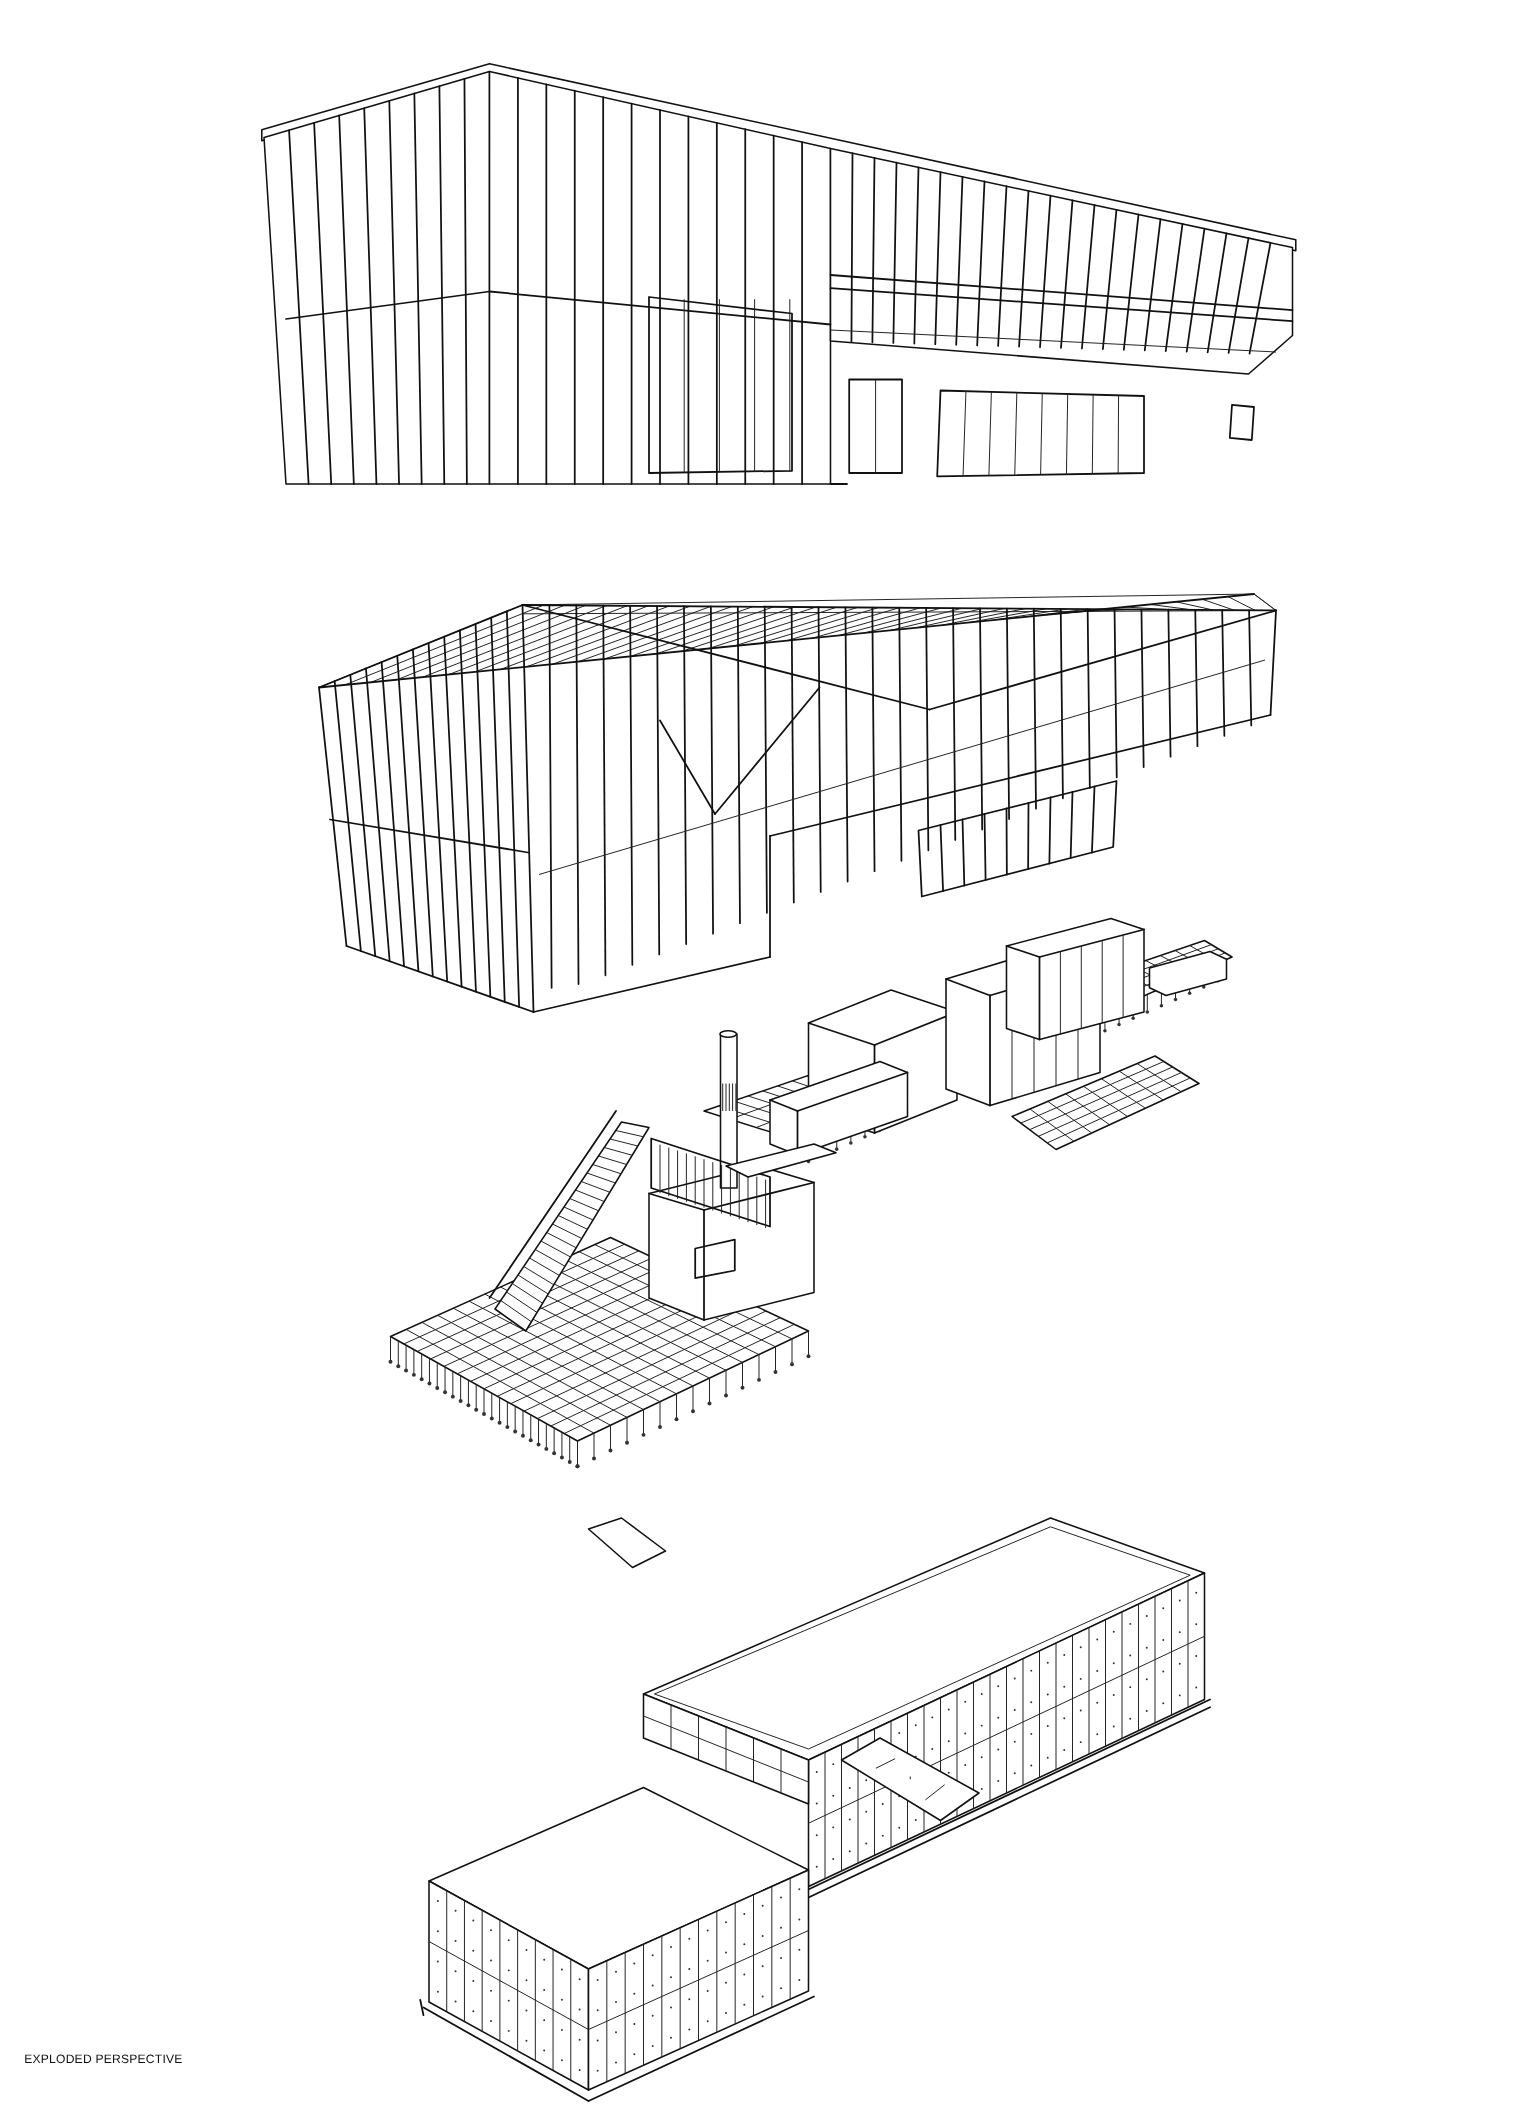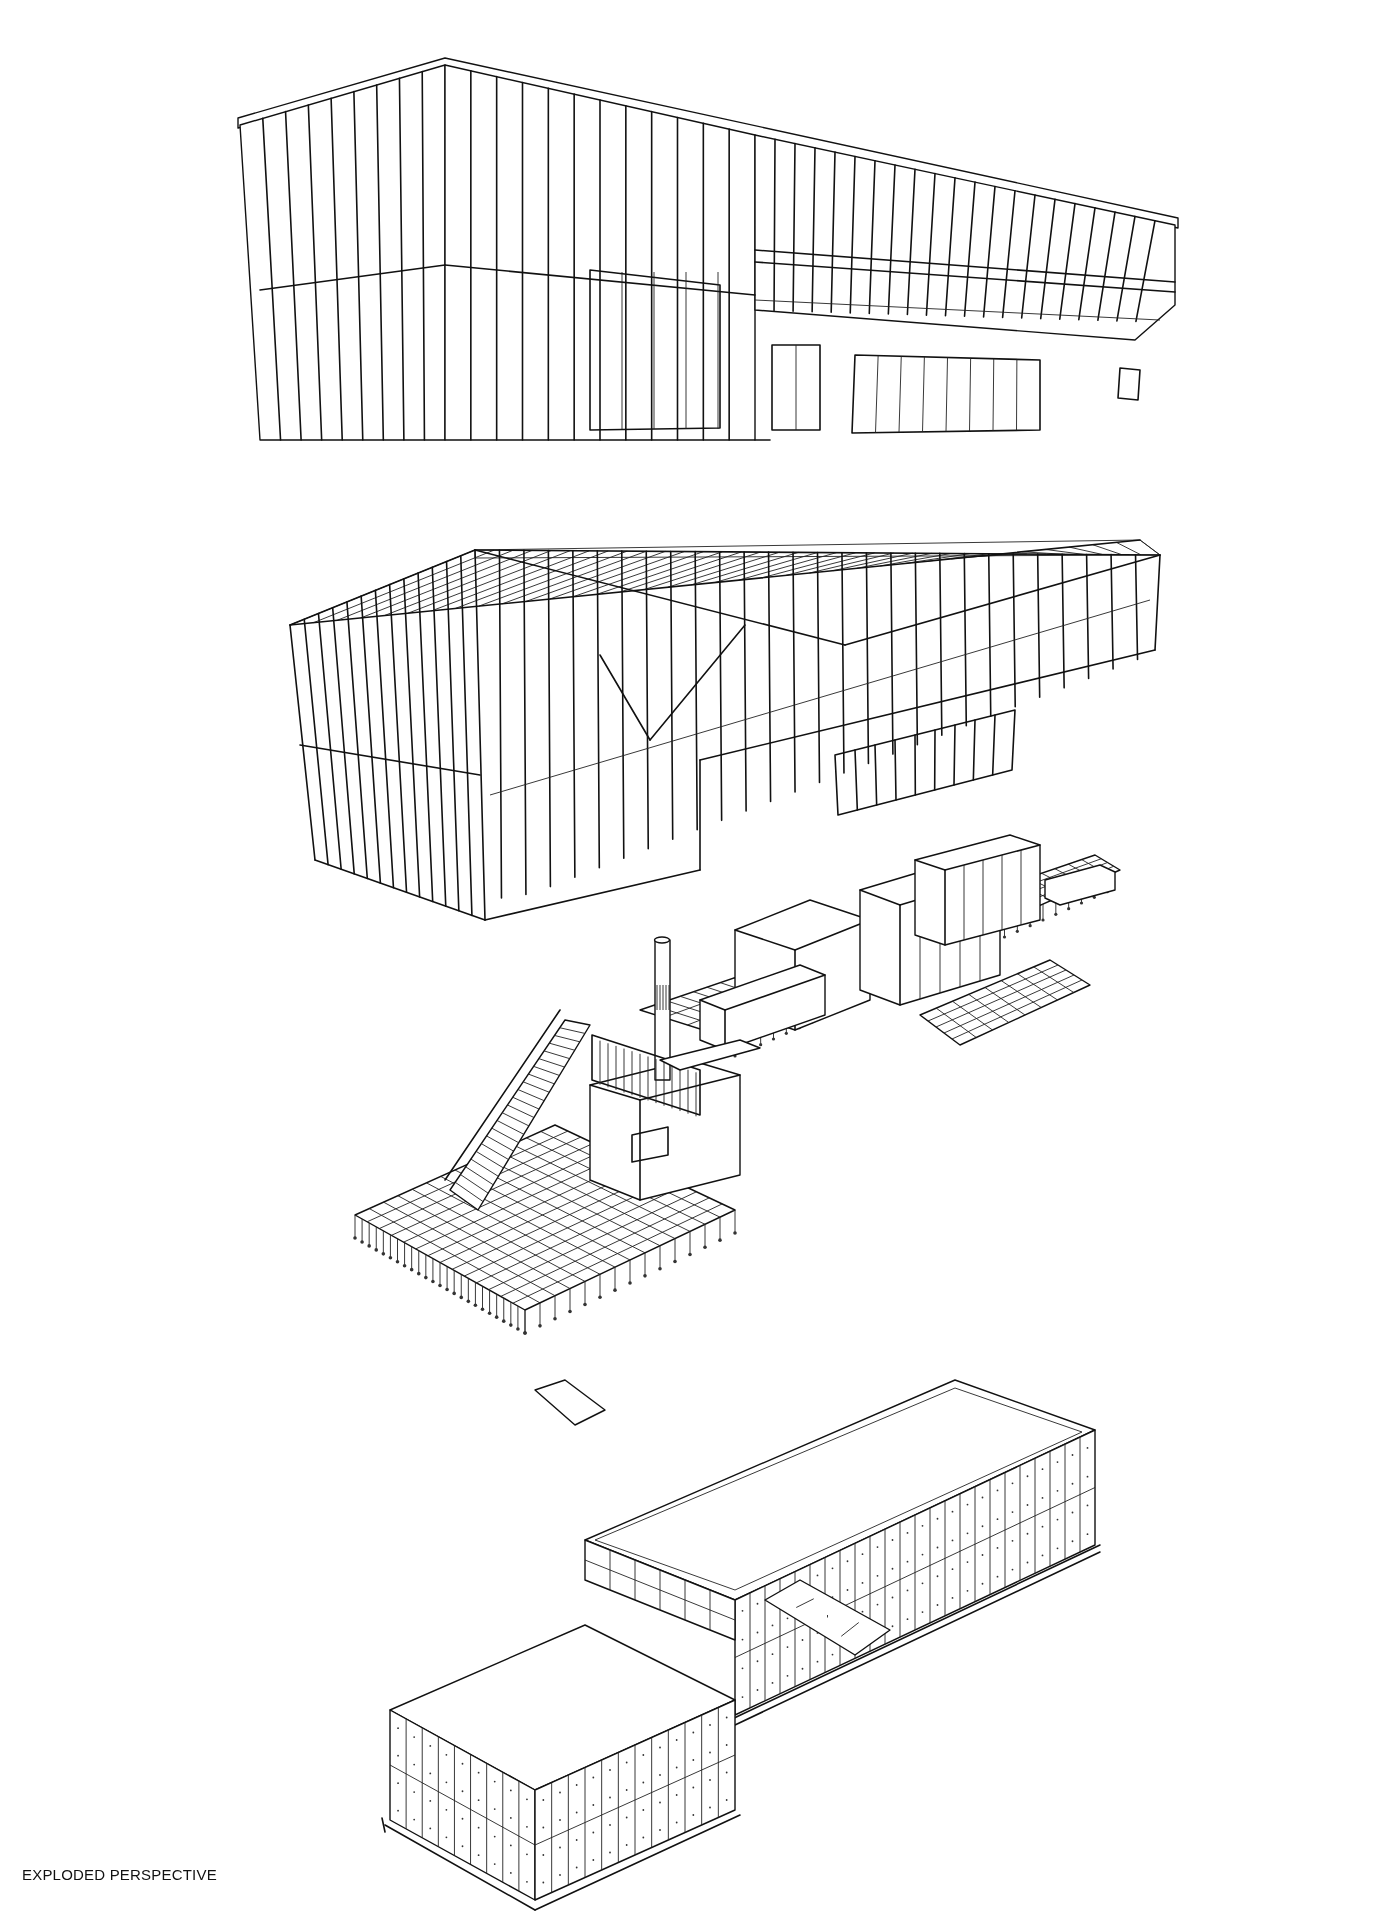--- a/index.html
+++ b/index.html
@@ -3,21 +3,21 @@
 <meta charset="utf-8">
 <style>
   html, body { margin: 0; padding: 0; background: #ffffff; }
   body { width: 1390px; height: 1913px; position: relative; overflow: hidden;
          font-family: "Liberation Sans", sans-serif; }
   #drawing { position: absolute; left: 0; top: 0; width: 1390px; height: 1913px; }
   #drawing .ln { fill: none; stroke: #111111; stroke-width: 1.6; stroke-linejoin: round; stroke-linecap: round; }
   #drawing .thin { fill: none; stroke: #222222; stroke-width: 0.9; }
   #drawing .fillw { fill: #ffffff; stroke: #111111; stroke-width: 1.4; stroke-linejoin: round; }
   #drawing .dot { fill: #333333; }
-  .caption { position: absolute; left: 22px; top: 1866px; font-size: 15px; letter-spacing: 0.2px; color: #111111; }
+  .caption { position: absolute; left: 22px; top: 1866px; font-size: 11px; letter-spacing: 0.2px; color: #111111; }
 </style>
 </head>
 <body>
 
 <svg id="drawing" viewBox="0 0 1390 1913" xmlns="http://www.w3.org/2000/svg">
   <g id="layer-envelope">
       <polygon points="238,118 445,58 1178,218 1178,228 445,70 238,128" class="fillw"></polygon>
       <polygon points="240,125 445,65 445,440 260,440" class="fillw"></polygon>
       <line x1="262.77777777777777" y1="118.33333333333333" x2="280.55555555555554" y2="440" class="ln"></line>
       <line x1="285.55555555555554" y1="111.66666666666667" x2="301.1111111111111" y2="440" class="ln"></line>

